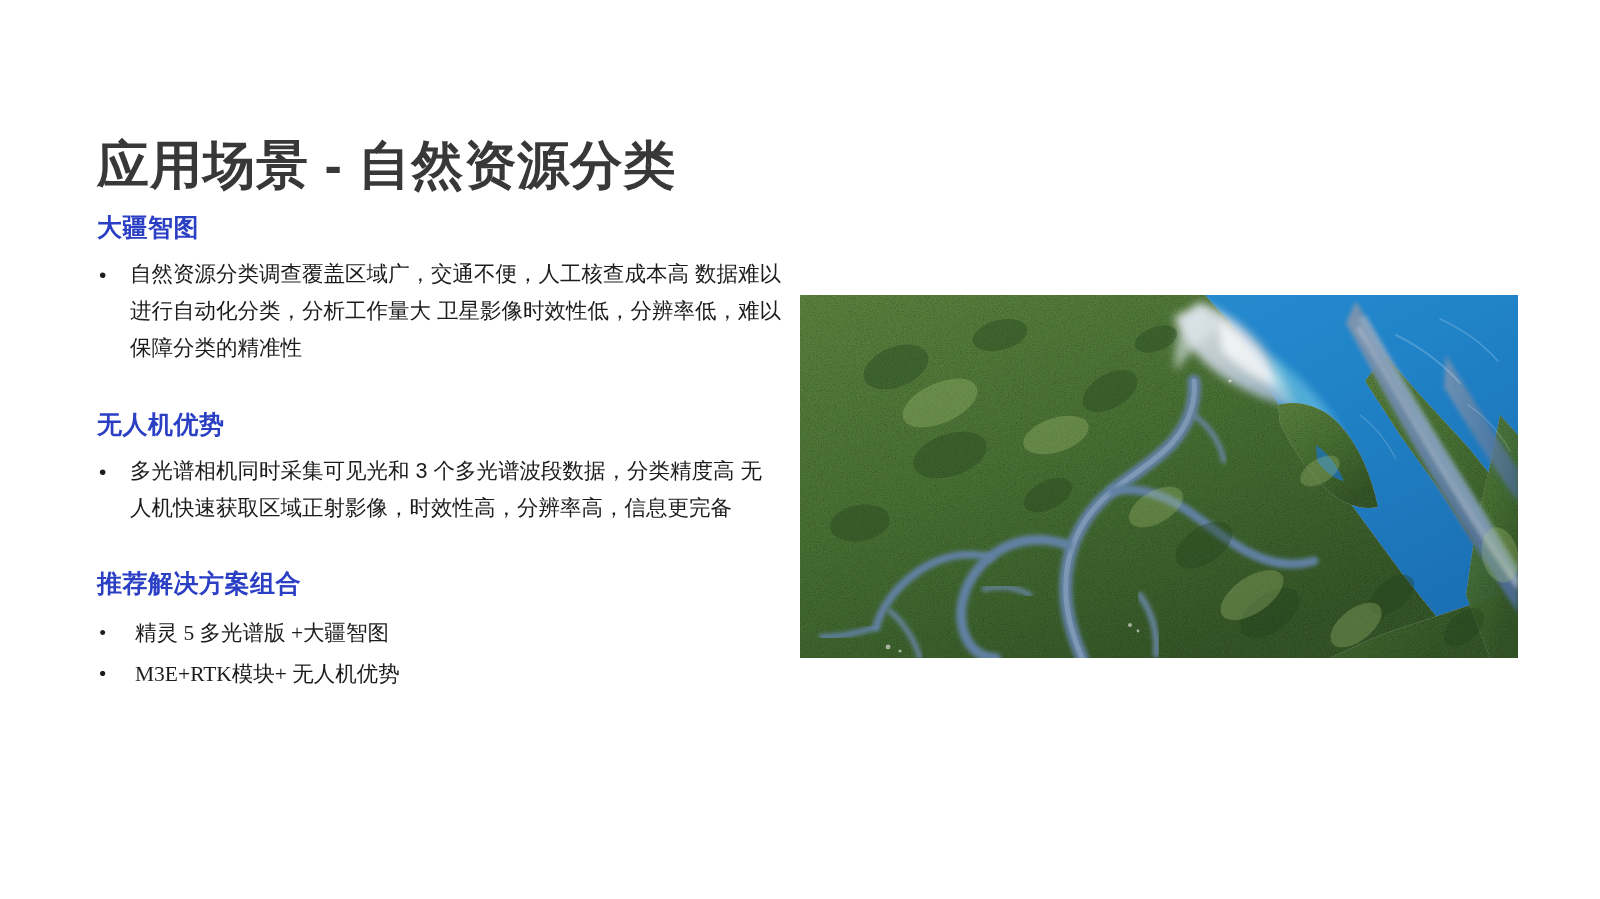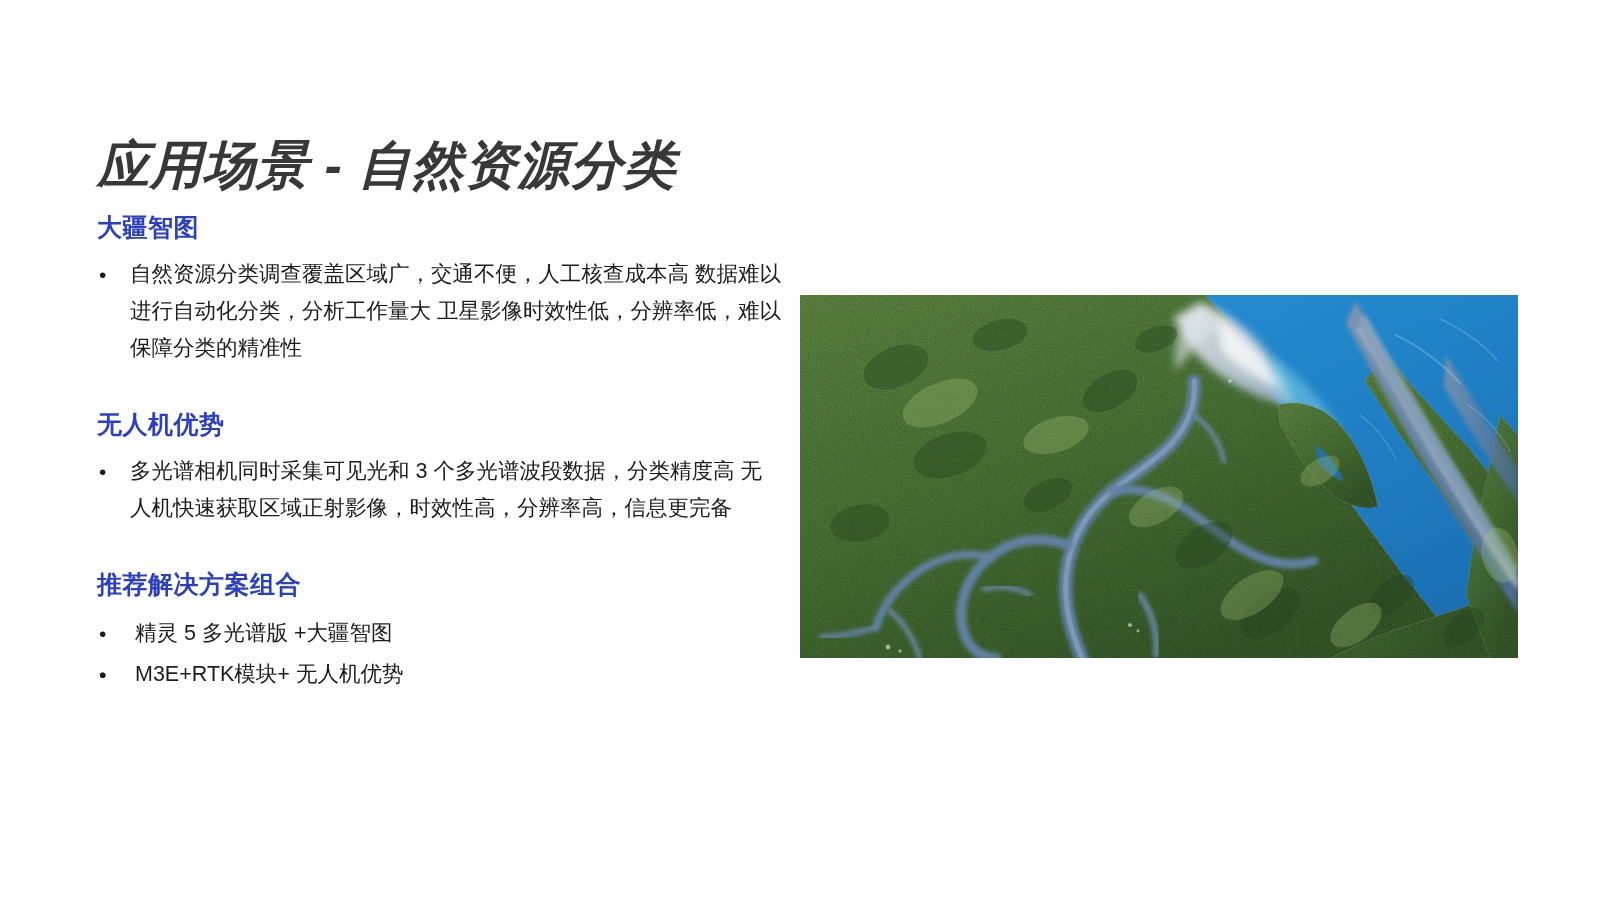--- a/index.html
+++ b/index.html
@@ -28,21 +28,20 @@
   .slide-title {
     position: absolute;
     left: 97px;
     top: 99px;
     font-size: 52px;
     line-height: 62px;
     font-weight: 700;
     color: #383838;
     letter-spacing: 1px;
     white-space: nowrap;
-    font-style: italic;
   }
 
   
   .content-col {
     position: absolute;
     left: 97px;
     top: 210px;
     width: 680px;
   }
 
@@ -80,21 +79,21 @@
     top: 0;
     font-size: 21px;
     line-height: 37px;
     color: #1c1c1c;
   }
 
   .section-challenge .bullet-item { width: 655px; }
   .section-advantage { margin-top: 34px; }
   .section-advantage .bullet-item { width: 650px; }
 
-  .section-solution { margin-top: 36px; }
+  .section-solution { margin-top: 36px; font-family: Liberation Serif, serif; }
   .section-solution .bullet-list .bullet-item {
     line-height: 41px;
     padding-left: 38px;
     white-space: nowrap;
   }
   .section-solution .bullet-item .dot { line-height: 41px; }
 
   
   .photo-frame {
     position: absolute;

